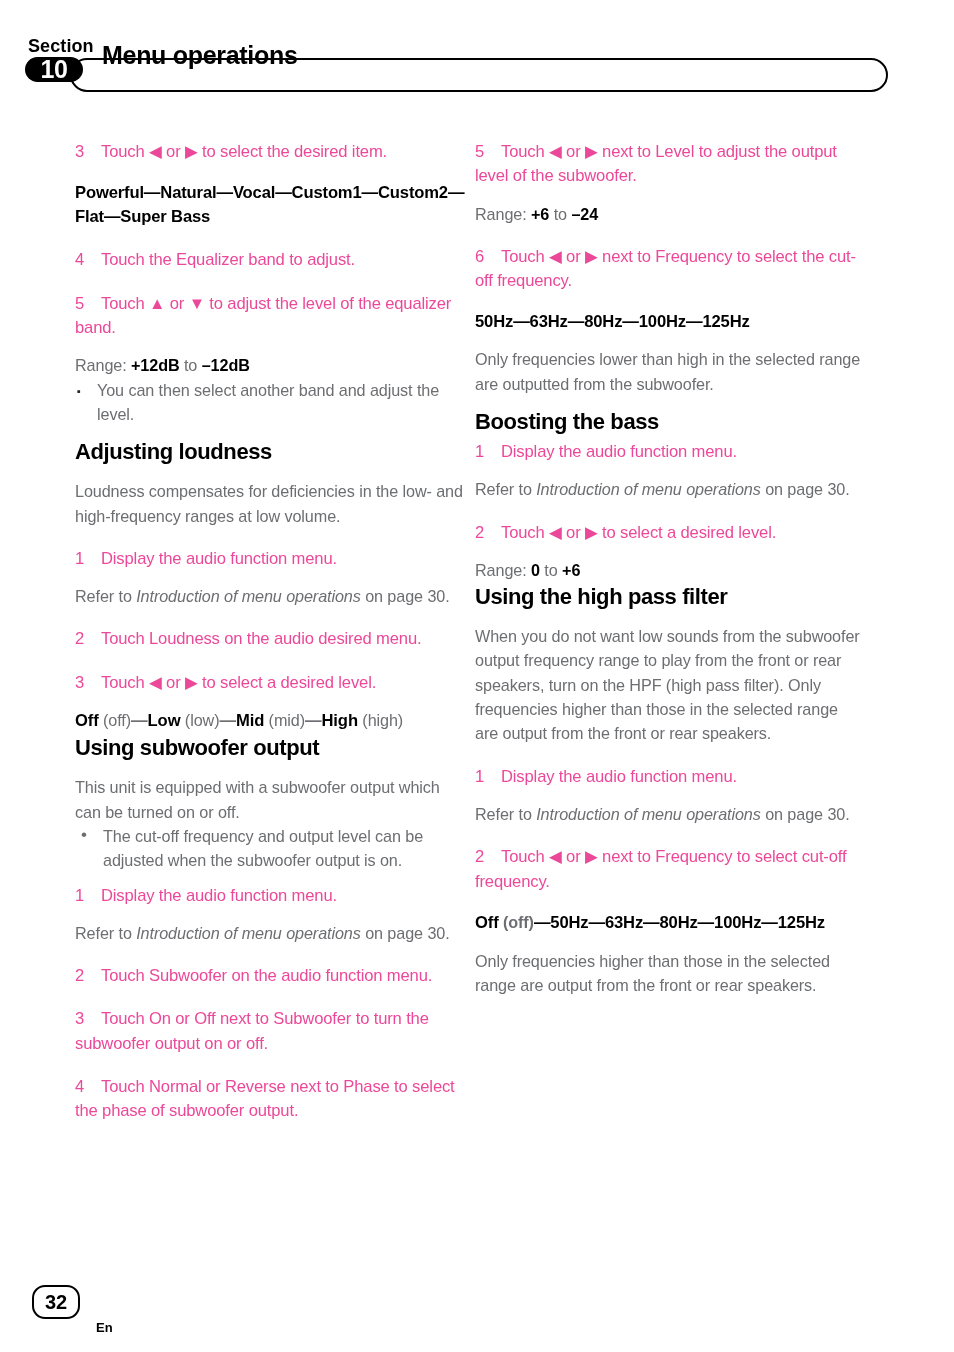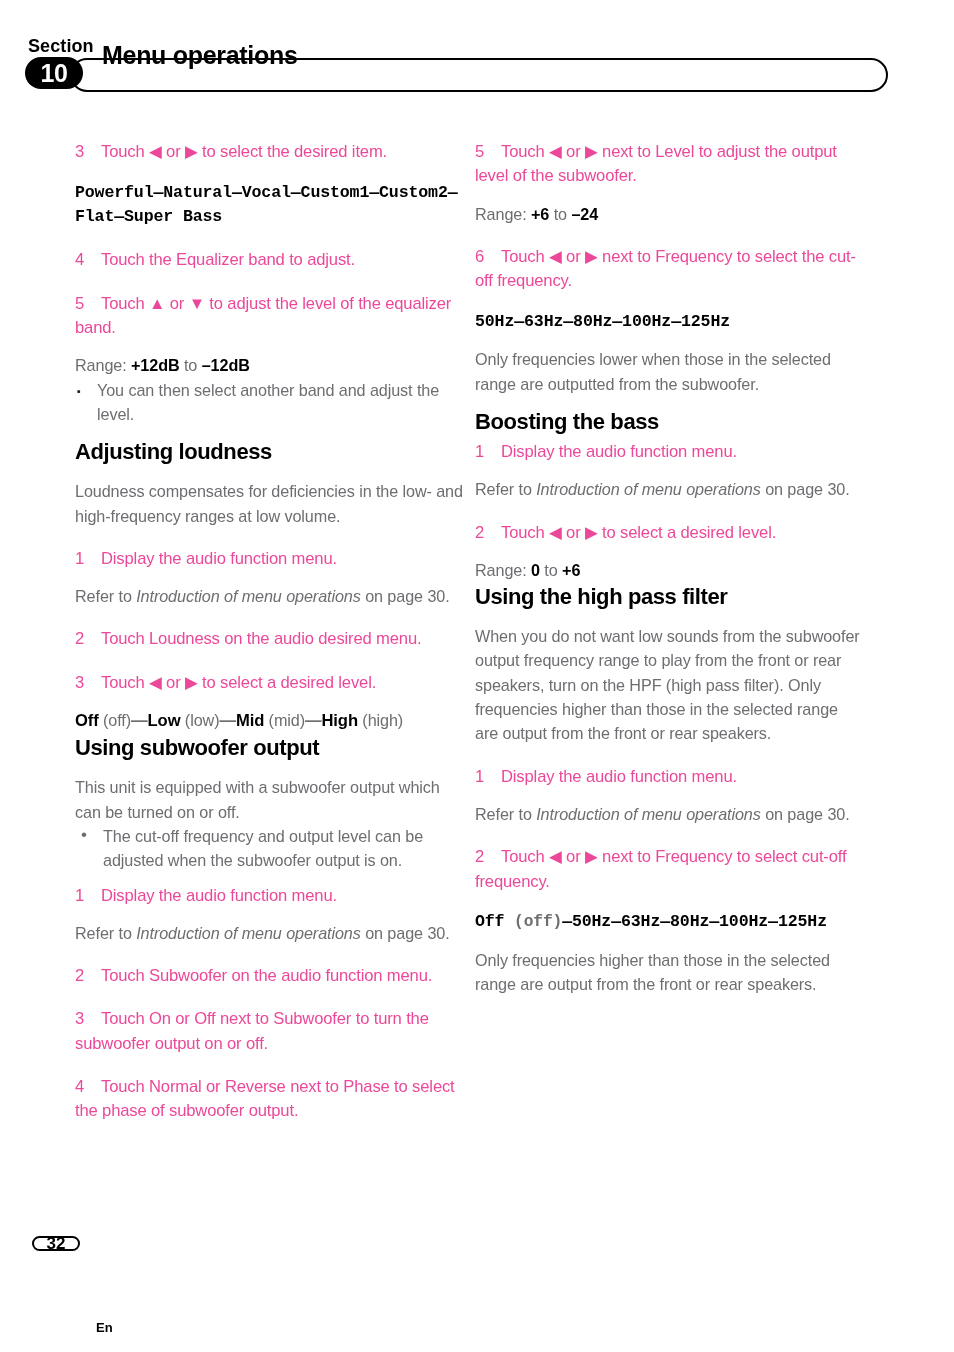--- a/index.html
+++ b/index.html
@@ -24,21 +24,21 @@
     font-size: 18px;
     font-weight: bold;
     color: #000000;
     letter-spacing: 0.1px;
   }
   .section-badge {
     position: absolute;
     left: 25px;
     top: 57px;
     width: 58px;
-    height: 32px;
+    height: 25px;
     background: #000000;
     border-radius: 18px;
     color: #ffffff;
     font-size: 25px;
     font-weight: bold;
     display: flex;
     align-items: center;
     justify-content: center;
     letter-spacing: -0.5px;
     z-index: 2;
@@ -107,21 +107,21 @@
     font-weight: bold;
     color: #000000;
     line-height: 29px;
     letter-spacing: -0.4px;
   }
   .heading-top { margin-top: 30px; }
 
   b.k { color: #000000; font-weight: bold; }
   i.it { font-style: italic; }
   .optchain { font-size: 16.6px; font-weight: bold; color: #000000;
-              line-height: 24.3px; letter-spacing: -0.15px; font-family: Liberation Mono, monospace; }
+              line-height: 24.3px; letter-spacing: -0.15px; }
 
   
   .note {
     margin: 0 0 11px 0;
     padding-left: 22px;
     position: relative;
     font-size: 16.2px;
     color: #6d6e71;
     line-height: 24.3px;
     letter-spacing: -0.1px;
@@ -132,30 +132,30 @@
     top: 0;
   }
   .note.sq .bullet { font-size: 11px; color: #231f20; top: 1px; }
   .note.rd { padding-left: 28px; }
   .note.rd .bullet { left: 6px; font-size: 17px; color: #6d6e71; top: -1px; }
 
   
   .page-pill {
     position: absolute;
     left: 32px;
-    top: 1236px;
+    top: 1285px;
     width: 48px;
-    height: 15px;
+    height: 34px;
     border: 2px solid #000000;
     border-radius: 13px;
     box-sizing: border-box;
     display: flex;
     align-items: center;
     justify-content: center;
-    font-size: 17px;
+    font-size: 20px;
     font-weight: bold;
     color: #000000;
   }
   .lang {
     position: absolute;
     left: 96px;
     top: 1320px;
     font-size: 13px;
     font-weight: bold;
     color: #000000;
@@ -249,21 +249,21 @@
     <span>Range:</span>
     <b class="k">+6</b>
     <span>to</span>
     <b class="k">–24</b>
   </p>
 
   <p class="step tight">
     <span class="num">6</span><span>Touch ◀ or ▶ next to Frequency to select the cut-off frequency.</span>
   </p>
   <p class="optchain tight">50Hz—63Hz—80Hz—100Hz—125Hz</p>
-  <p class="para">Only frequencies lower when those in the selected range are outputted from the subwoofer.</p>
+  <p class="para">Only frequencies lower than high in the selected range are outputted from the subwoofer.</p>
 
   <h2 class="heading heading-top">Boosting the bass</h2>
 
   <p class="step tight">
     <span class="num">1</span><span>Display the audio function menu.</span>
   </p>
   <p class="para gap-md">
     <span>Refer to</span>
     <i class="it">Introduction of menu operations</i>
     <span>on page 30.</span>

